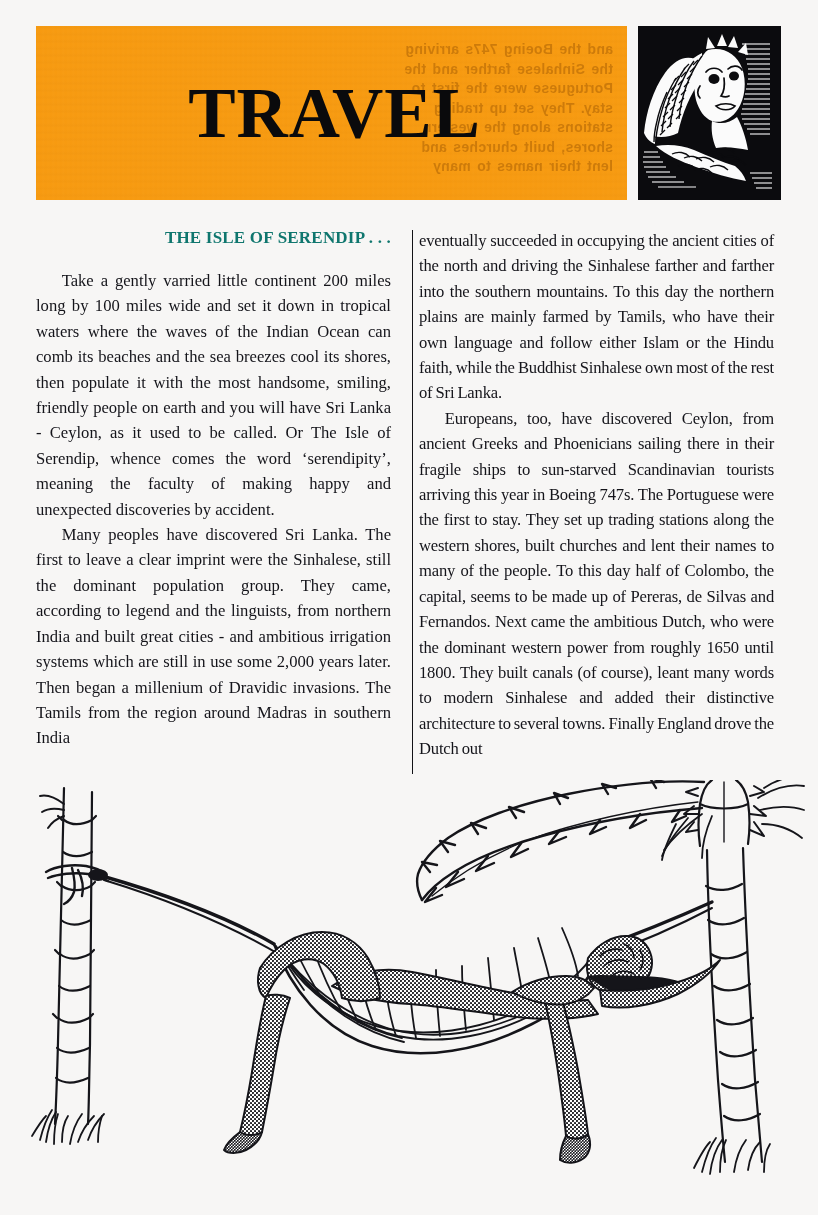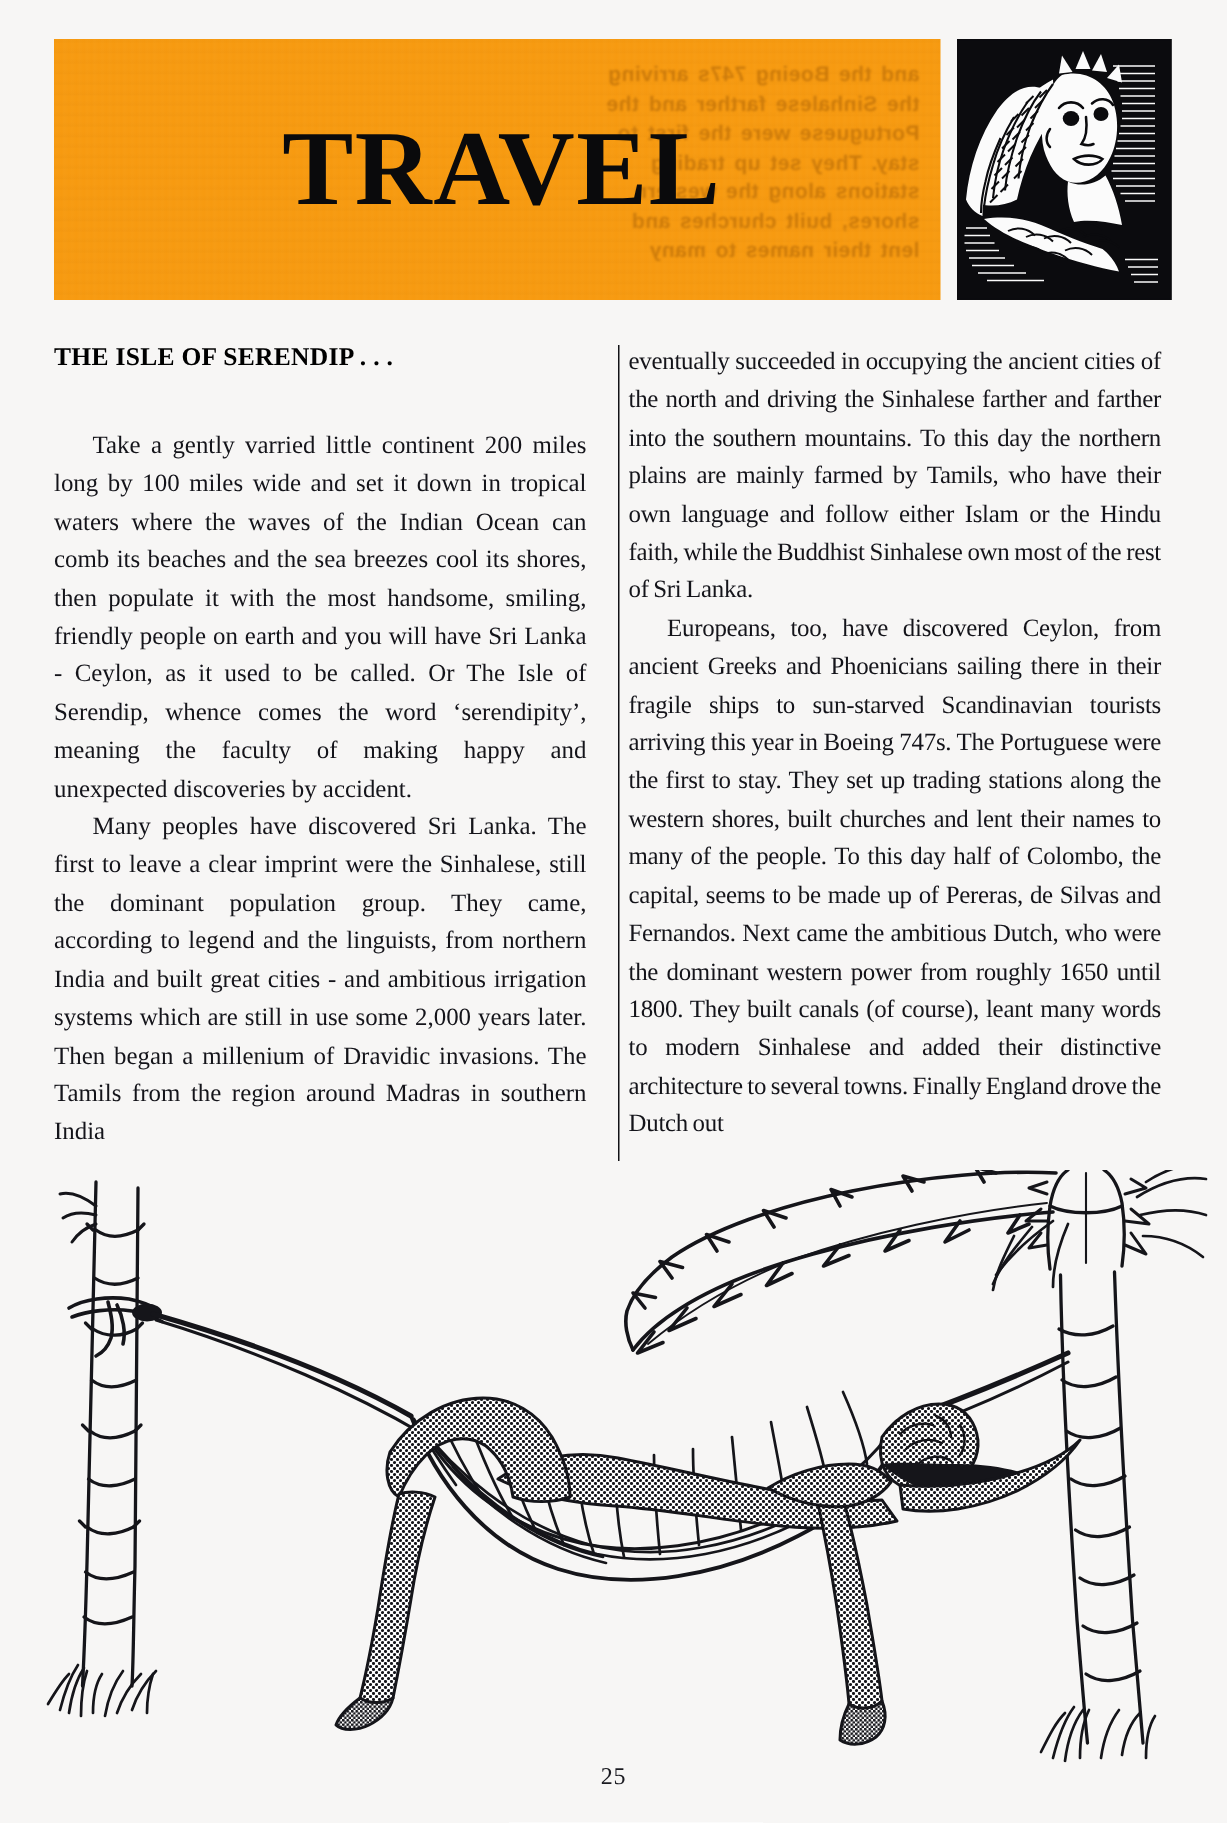--- a/index.html
+++ b/index.html
@@ -119,23 +119,23 @@
   }
   .col-left  { left: 0; }
   .col-right { left: 383px; }
 
   .kicker {
     font-family: "Liberation Serif", "DejaVu Serif", serif;
     font-weight: bold;
     font-size: 17px;
     line-height: 20px;
     letter-spacing: 0.2px;
-    margin: 0 0 36px 0;
-    text-align: left;
-    color: #000000;
+    margin: 0 0 20px 0;
+    text-align: right;
+    color: #0f766e;
   }
   .col p {
     margin: 0;
     text-indent: 1.55em;
     text-align: justify;
   }
   .col p.tight      { word-spacing: -0.055em; letter-spacing: -0.18px; }
   .col p.no-indent  { text-indent: 0; }
 
   
@@ -529,15 +529,14 @@
 
         <path d="M576 196 C586 206 602 214 620 216 C640 218 662 214 680 206
                  C668 200 648 196 628 196 C606 196 588 194 576 196 Z" fill="#15151a" stroke="none"></path>
 
         <path d="M588 210 C612 212 640 210 666 202 C686 196 700 188 708 180
                  C700 192 686 204 666 214 C640 226 612 230 590 226 Z" fill="url(#stipple)" stroke="#15151a" stroke-width="2"></path>
       </g>
     </svg>
   </div>
 
-  <div class="folio">25</div>
 
 </div>
 
 </body></html>

